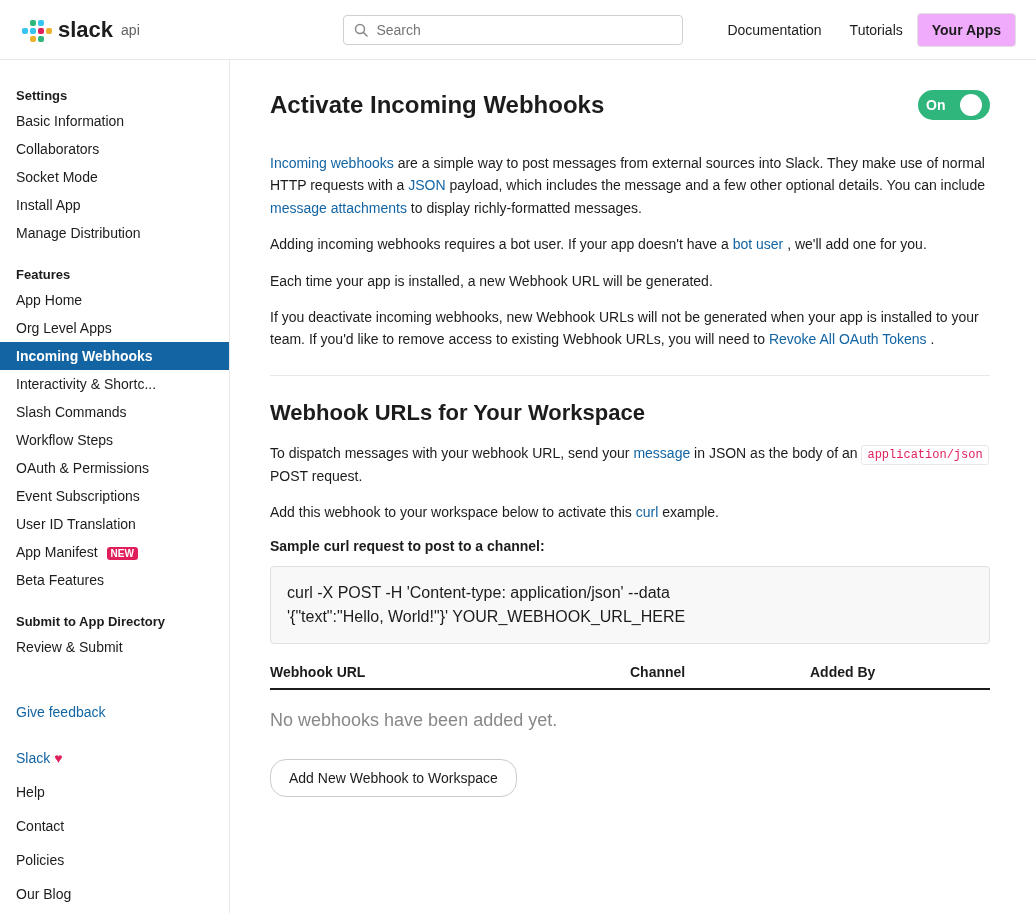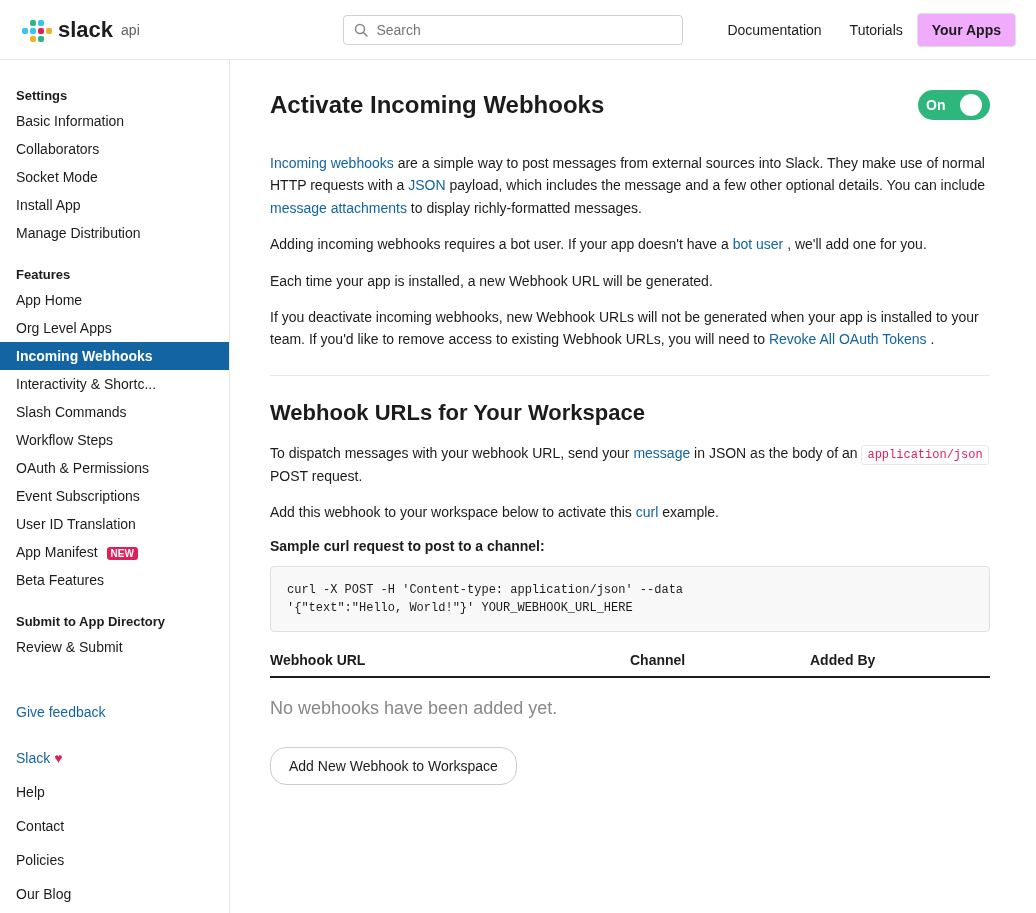--- a/index.html
+++ b/index.html
@@ -239,22 +239,22 @@
       padding: 2px 5px;
       color: #e01e5a;
     }
 
     
     .code-block {
       background: #f8f8f8;
       border: 1px solid #e0e0e0;
       border-radius: 4px;
       padding: 14px 16px;
-      font-family: Liberation Mono, monospace;
-      font-size: 12px;
+      font-family: Liberation Sans, sans-serif;
+      font-size: 16px;
       color: #1d1c1d;
       margin: 12px 0 20px;
       white-space: pre;
       overflow-x: auto;
       line-height: 1.5;
     }
 
     
     .table-wrap {
       margin-top: 20px;

